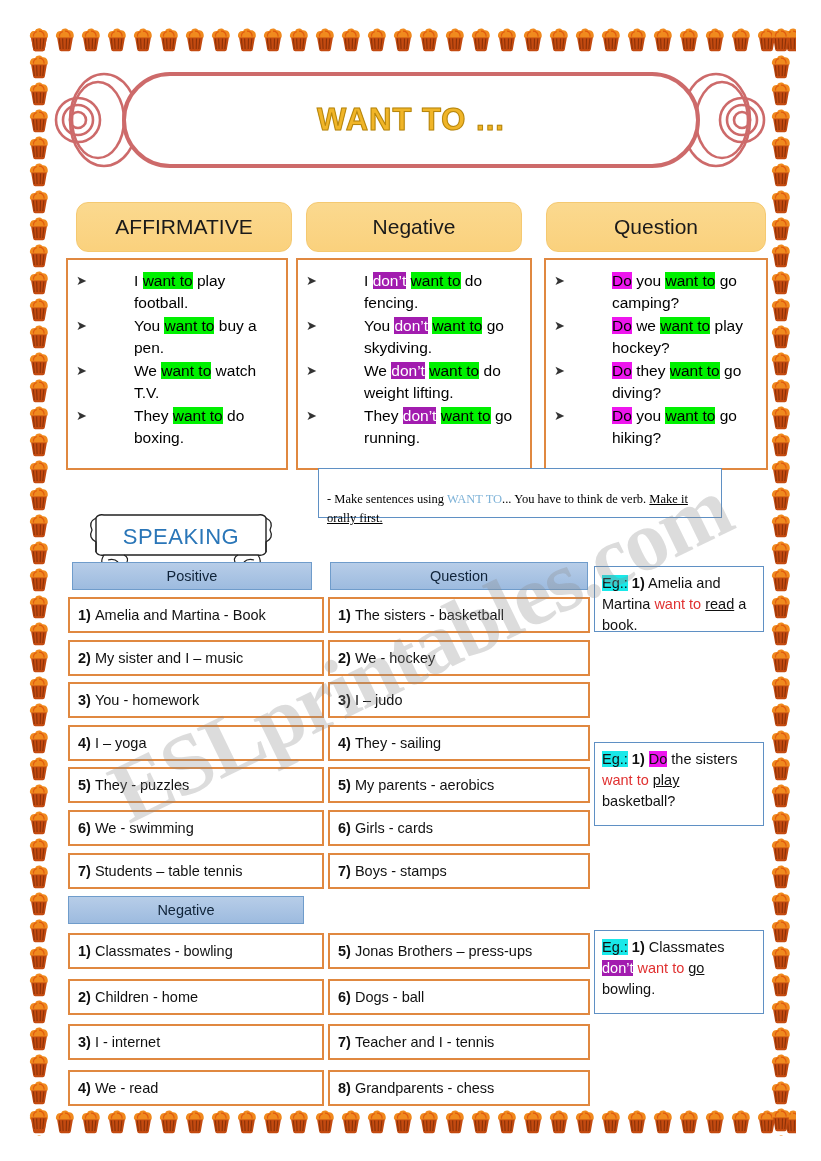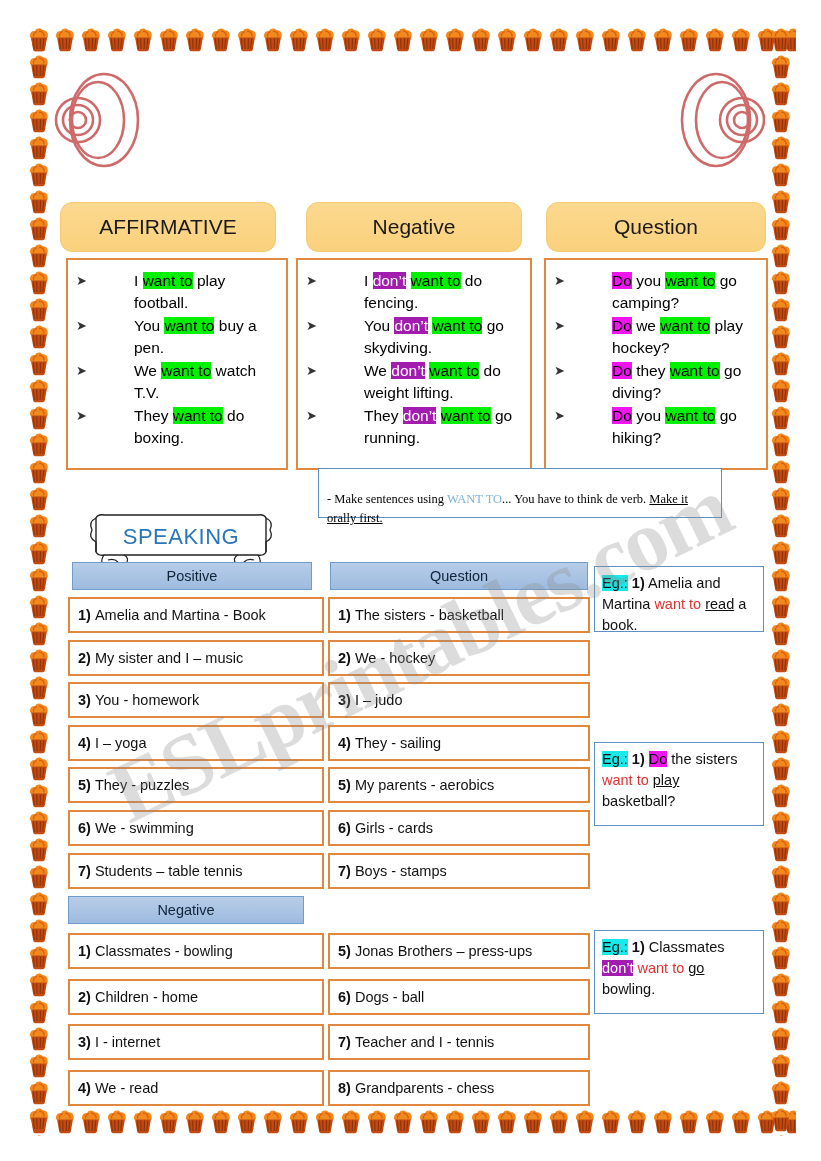--- a/index.html
+++ b/index.html
@@ -43,21 +43,21 @@
   }
 
   
   .tab {
     position: absolute; height: 50px; border-radius: 12px;
     background: linear-gradient(180deg,#fbd98f 0%, #fad17d 100%);
     border: 1px solid #f5c971;
     display: flex; align-items: center; justify-content: center;
     font-size: 21px; color: #1a1a1a; z-index: 6;
   }
-  .tab-aff { left: 60px;  top: 202px; width: 216px; }
+  .tab-aff { left: 76px;  top: 202px; width: 216px; }
   .tab-neg { left: 306px; top: 202px; width: 216px; }
   .tab-que { left: 546px; top: 202px; width: 220px; }
 
   
   .gbox {
     position: absolute; border: 2px solid #e08840; background: #fff; z-index: 6;
     padding: 10px 8px 8px 8px;
   }
   .gbox-aff { left: 66px;  top: 258px; width: 222px; height: 212px; }
   .gbox-neg { left: 296px; top: 258px; width: 236px; height: 212px; }
@@ -1313,20 +1313,23 @@
     <svg width="90" height="104" viewBox="0 0 90 104">
       <g fill="none" stroke="#cd6a6a" stroke-width="2.6" transform="translate(90,0) scale(-1,1)">
         <ellipse cx="52" cy="52" rx="34" ry="46"></ellipse>
         <ellipse cx="46" cy="52" rx="26" ry="38"></ellipse>
         <circle cx="26" cy="52" r="22"></circle>
         <circle cx="26" cy="52" r="15"></circle>
         <circle cx="26" cy="52" r="8"></circle>
       </g>
     </svg>
   </span>
+  <div class="title-box">
+    <span class="title-text">WANT TO ...</span>
+  </div>
 </div>
 
 <div class="tab tab-aff">
   <span>AFFIRMATIVE</span>
 </div>
 <div class="tab tab-neg">
   <span>Negative</span>
 </div>
 <div class="tab tab-que">
   <span>Question</span>

